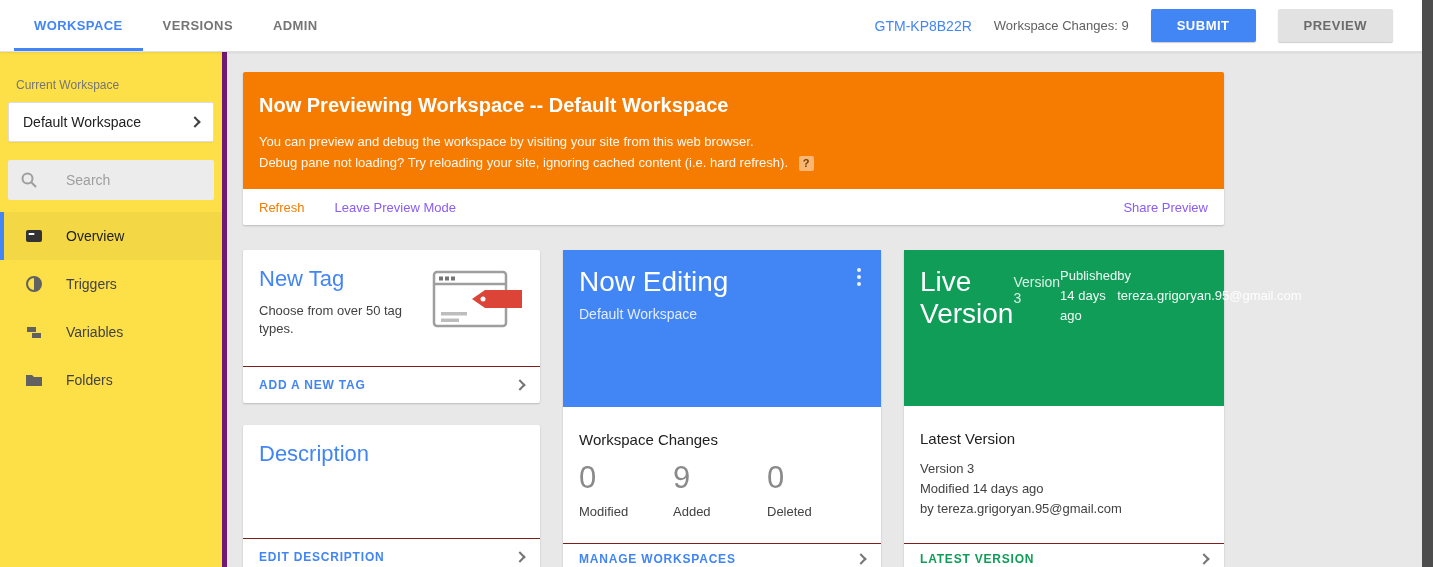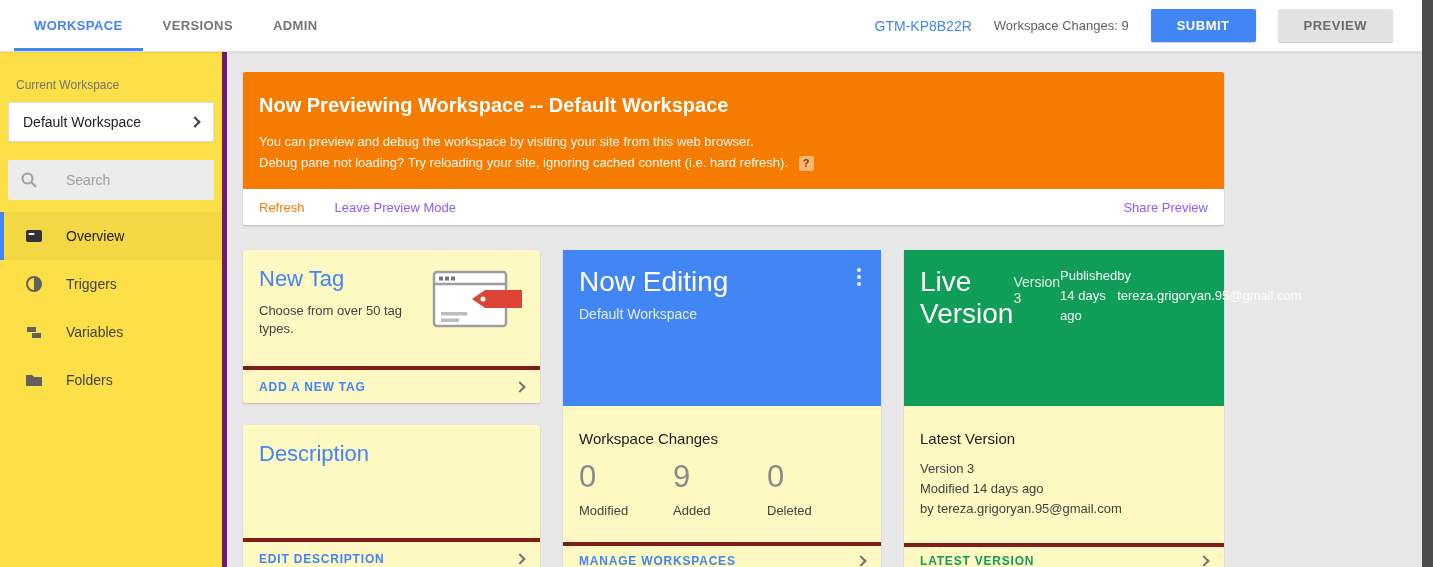--- a/index.html
+++ b/index.html
@@ -58,22 +58,22 @@
     background:rgba(255,255,255,.45); color:#7a3c00; font-size:11px; font-weight:bold; border-radius:2px;
     margin-left:7px; vertical-align:middle; cursor:pointer; }
   .banner-actions { background:#fff; height:36px; display:flex; align-items:center; padding:0 16px; gap:30px; }
   .link-refresh { color:#f57c00; font-size:13px; cursor:pointer; }
   .link-gray { color:#8b5cf6; font-size:13px; cursor:pointer; }
   .link-share { margin-left:auto; }
 
   
   .cards { margin-top:25px; display:grid; grid-template-columns:297px 318px 320px; column-gap:23px; align-items:start; }
   .col1 { display:flex; flex-direction:column; gap:22px; }
-  .card { background:#fef9c3; border-radius:2px; box-shadow:0 1px 2px rgba(0,0,0,.2); display:flex; flex-direction:column;gap:8px; }
-  .card-footer { margin-top:auto; border-top:4px solid #7f1d1d; height:37px; display:flex; align-items:center;
+  .card { background:#ffffff; border-radius:2px; box-shadow:0 1px 2px rgba(0,0,0,.2); display:flex; flex-direction:column;gap:8px; }
+  .card-footer { margin-top:auto; border-top:1px solid #7f1d1d; height:37px; display:flex; align-items:center;
     padding:0 16px; cursor:pointer; }
   .card-footer .action-label { font-size:12px; font-weight:bold; letter-spacing:.8px; color:#4285f4; }
   .card-footer.green .action-label { color:#0f9d58; }
   .card-footer .chev { margin-left:auto; }
 
   .chev { width:8px; height:8px; border-top:2px solid #757575; border-right:2px solid #757575;
     transform:rotate(45deg); display:inline-block; }
   .chev.dark { border-color:#424242; }
 
   

